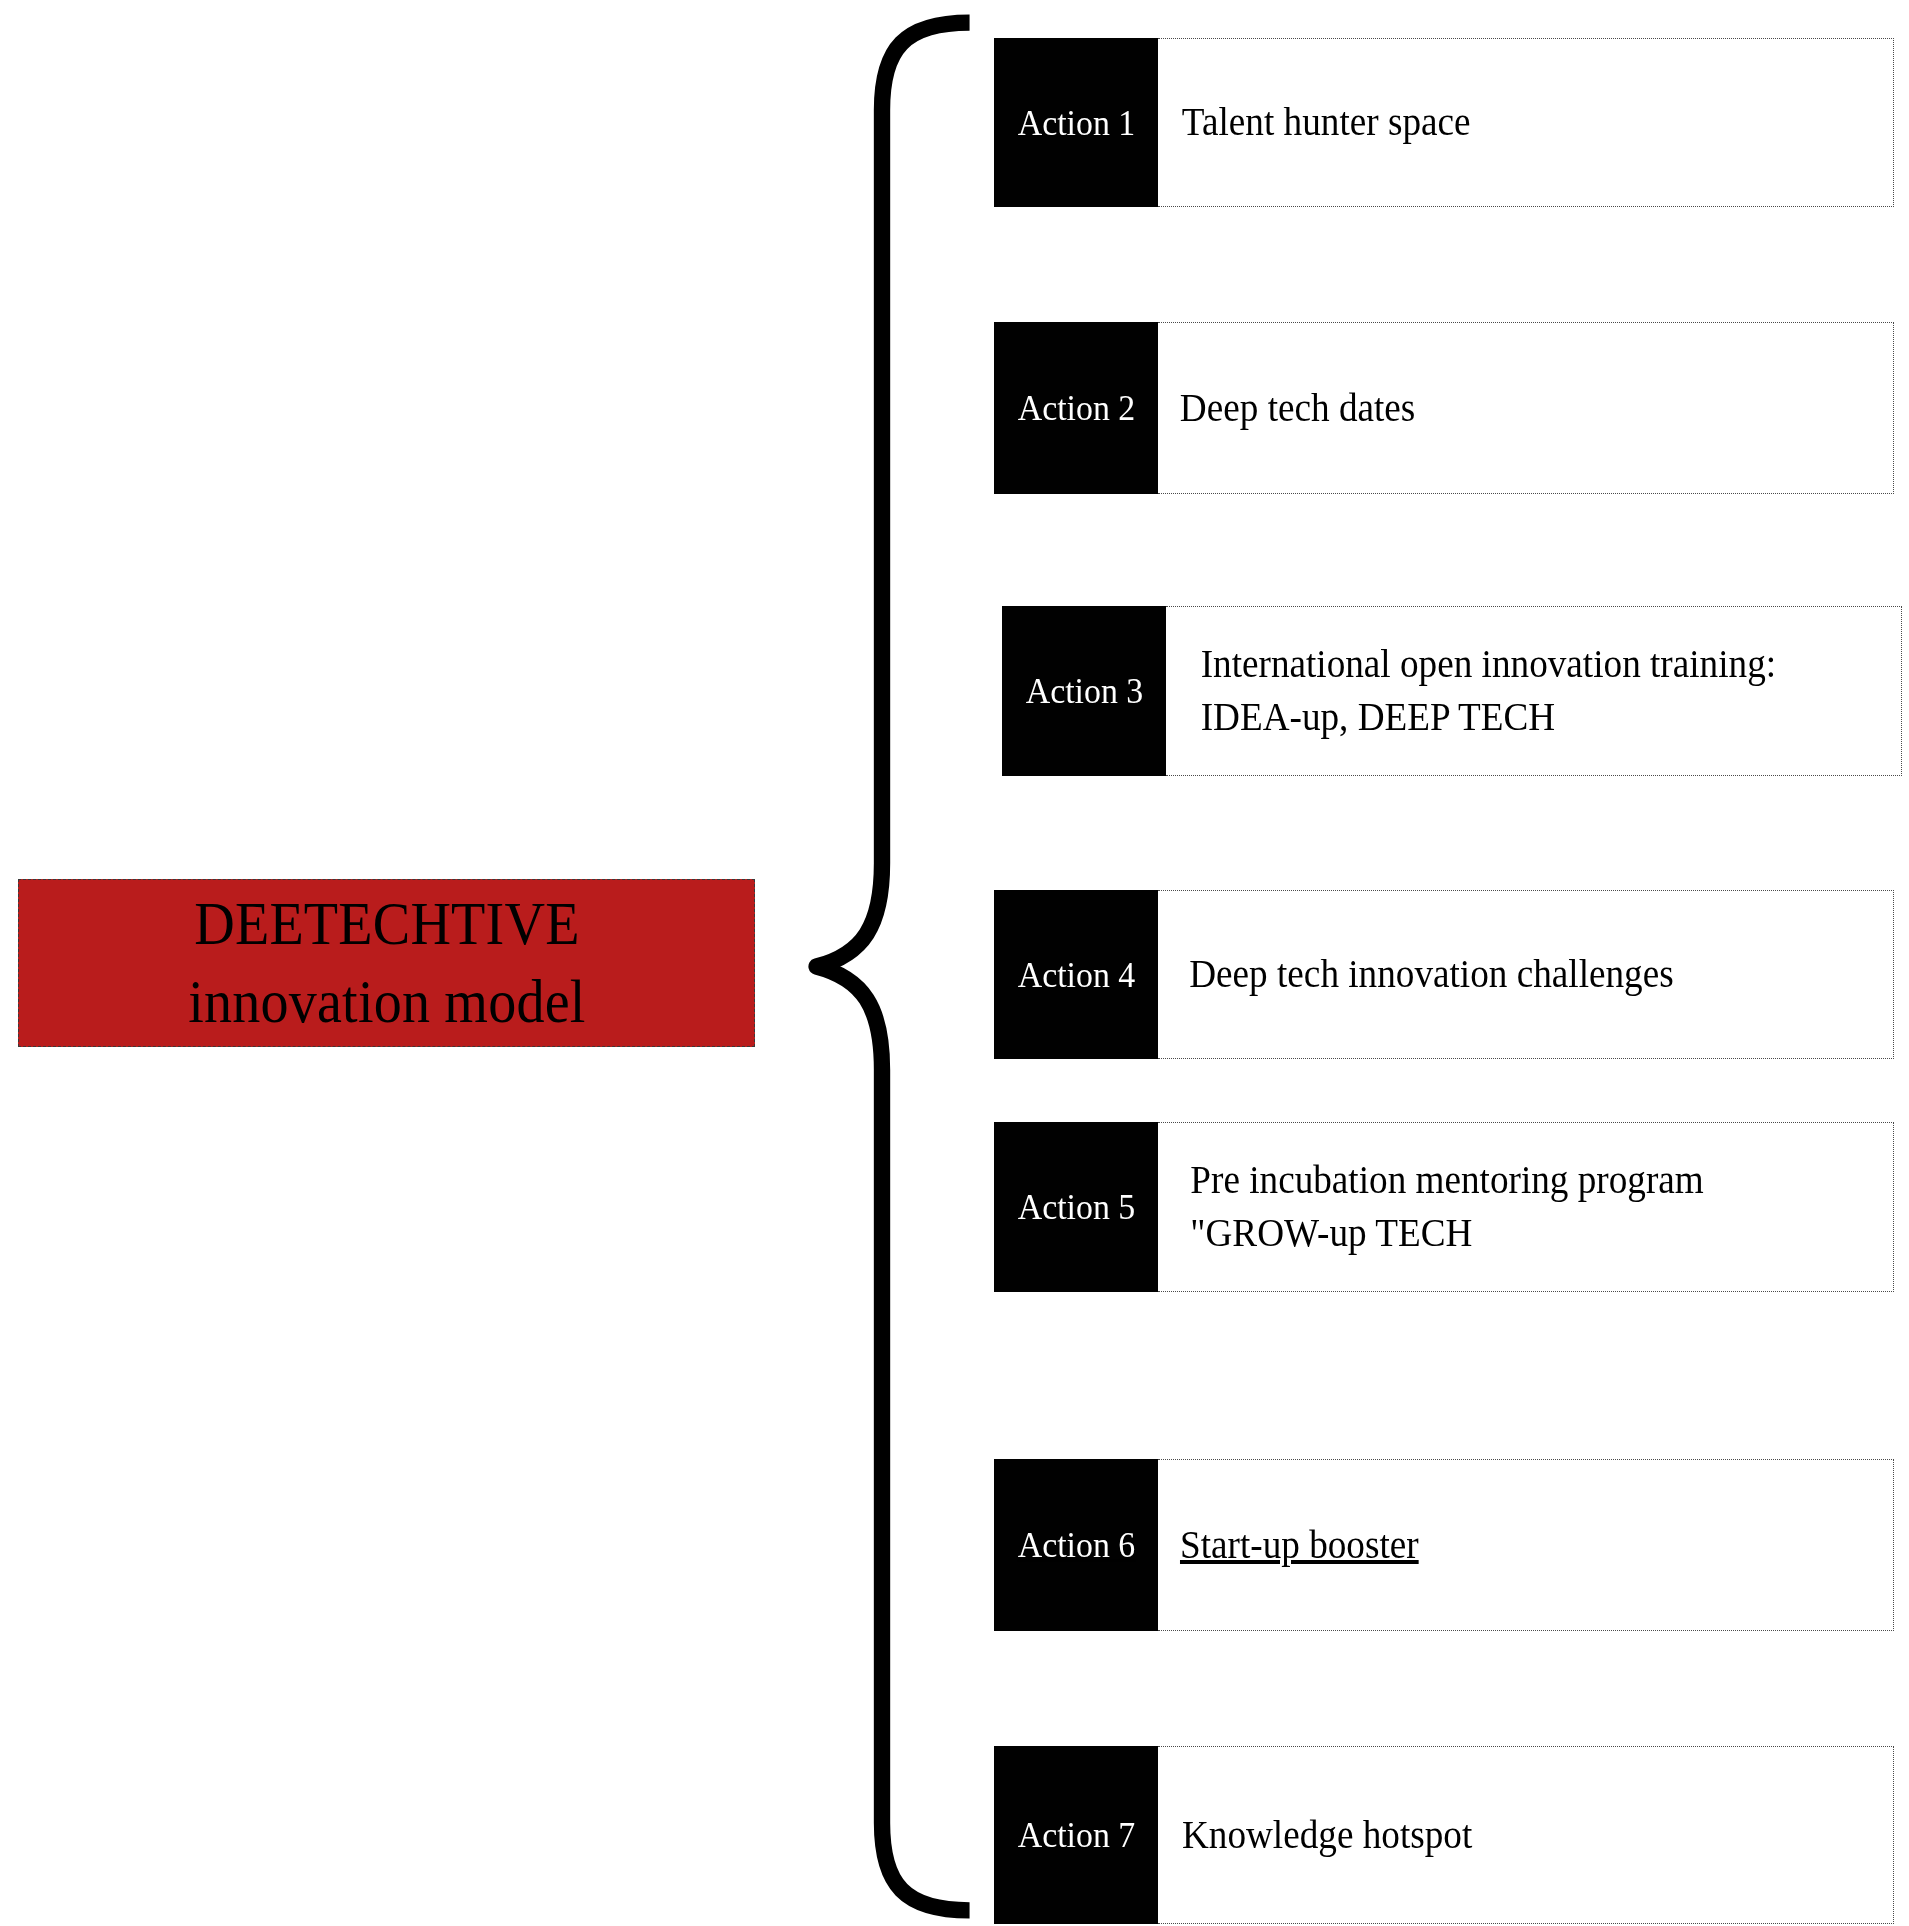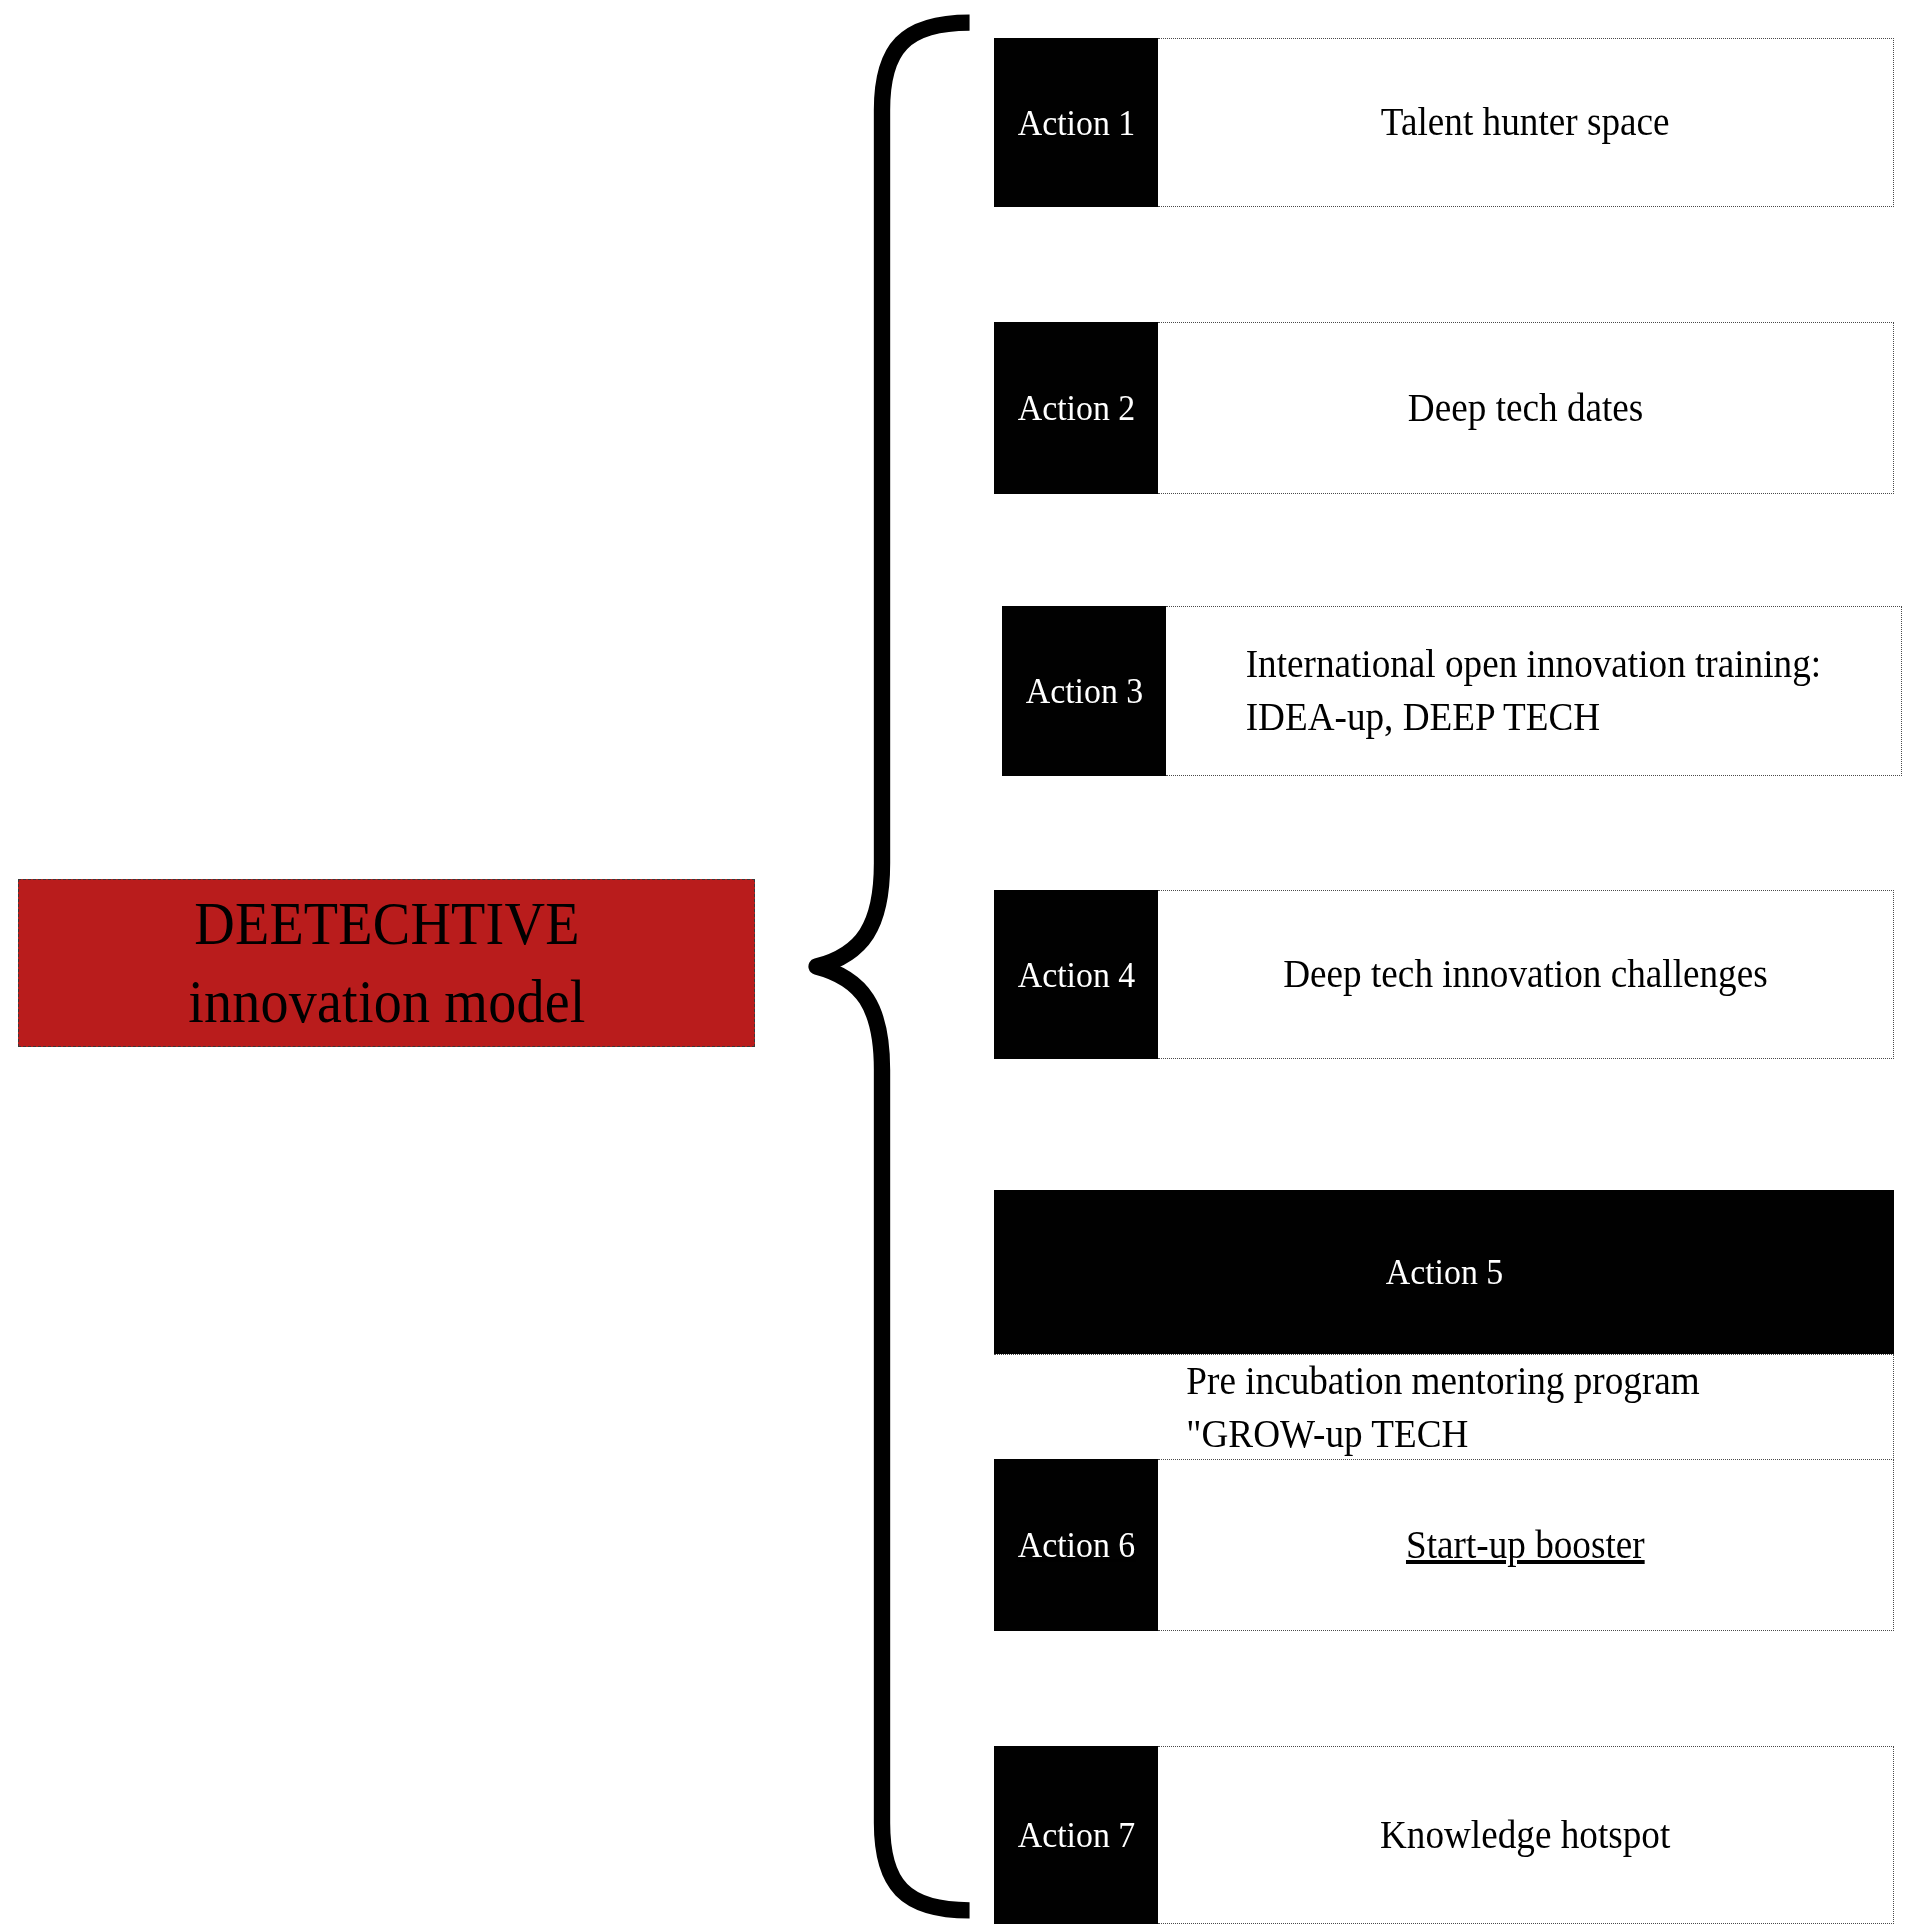--- a/index.html
+++ b/index.html
@@ -80,42 +80,41 @@
     white-space: nowrap;
   }
   .action-body {
     flex: 1 1 auto;
     border: 1.9px dotted #4a4a4a;
     border-left: none;
     box-sizing: border-box;
     background: #ffffff;
     display: flex;
     align-items: center;
-    justify-content: center;
     padding: 0 12.5px;
   }
   .action-body-text {
     font-size: 40px;
     line-height: 1.32;
     text-align: center;
     white-space: pre-line;
     transform: scaleX(0.93);
     transform-origin: center center;
     color: #000000;
   }
   .action-body-text.multiline {
     text-align: left;
   }
 
   
   #row-1 { top: 38px;   height: 169px; }
   #row-2 { top: 322px;  height: 172px; }
   #row-3 { top: 606px; height: 170px; padding-left: 8px; }
   #row-4 { top: 890px; height: 169px; }
-  #row-5 { top: 1190px; height: 170px; flex-direction: column; }
+  #row-5 { top: 1122px; height: 170px; }
   #row-6 { top: 1459px; height: 172px; text-decoration: underline; }
   #row-7 { top: 1746px; height: 178px; }
 </style>
 </head>
 <body>
 
 <div id="canvas">
 
   <div class="model-box">
     <div class="model-label">DEETECHTIVE

